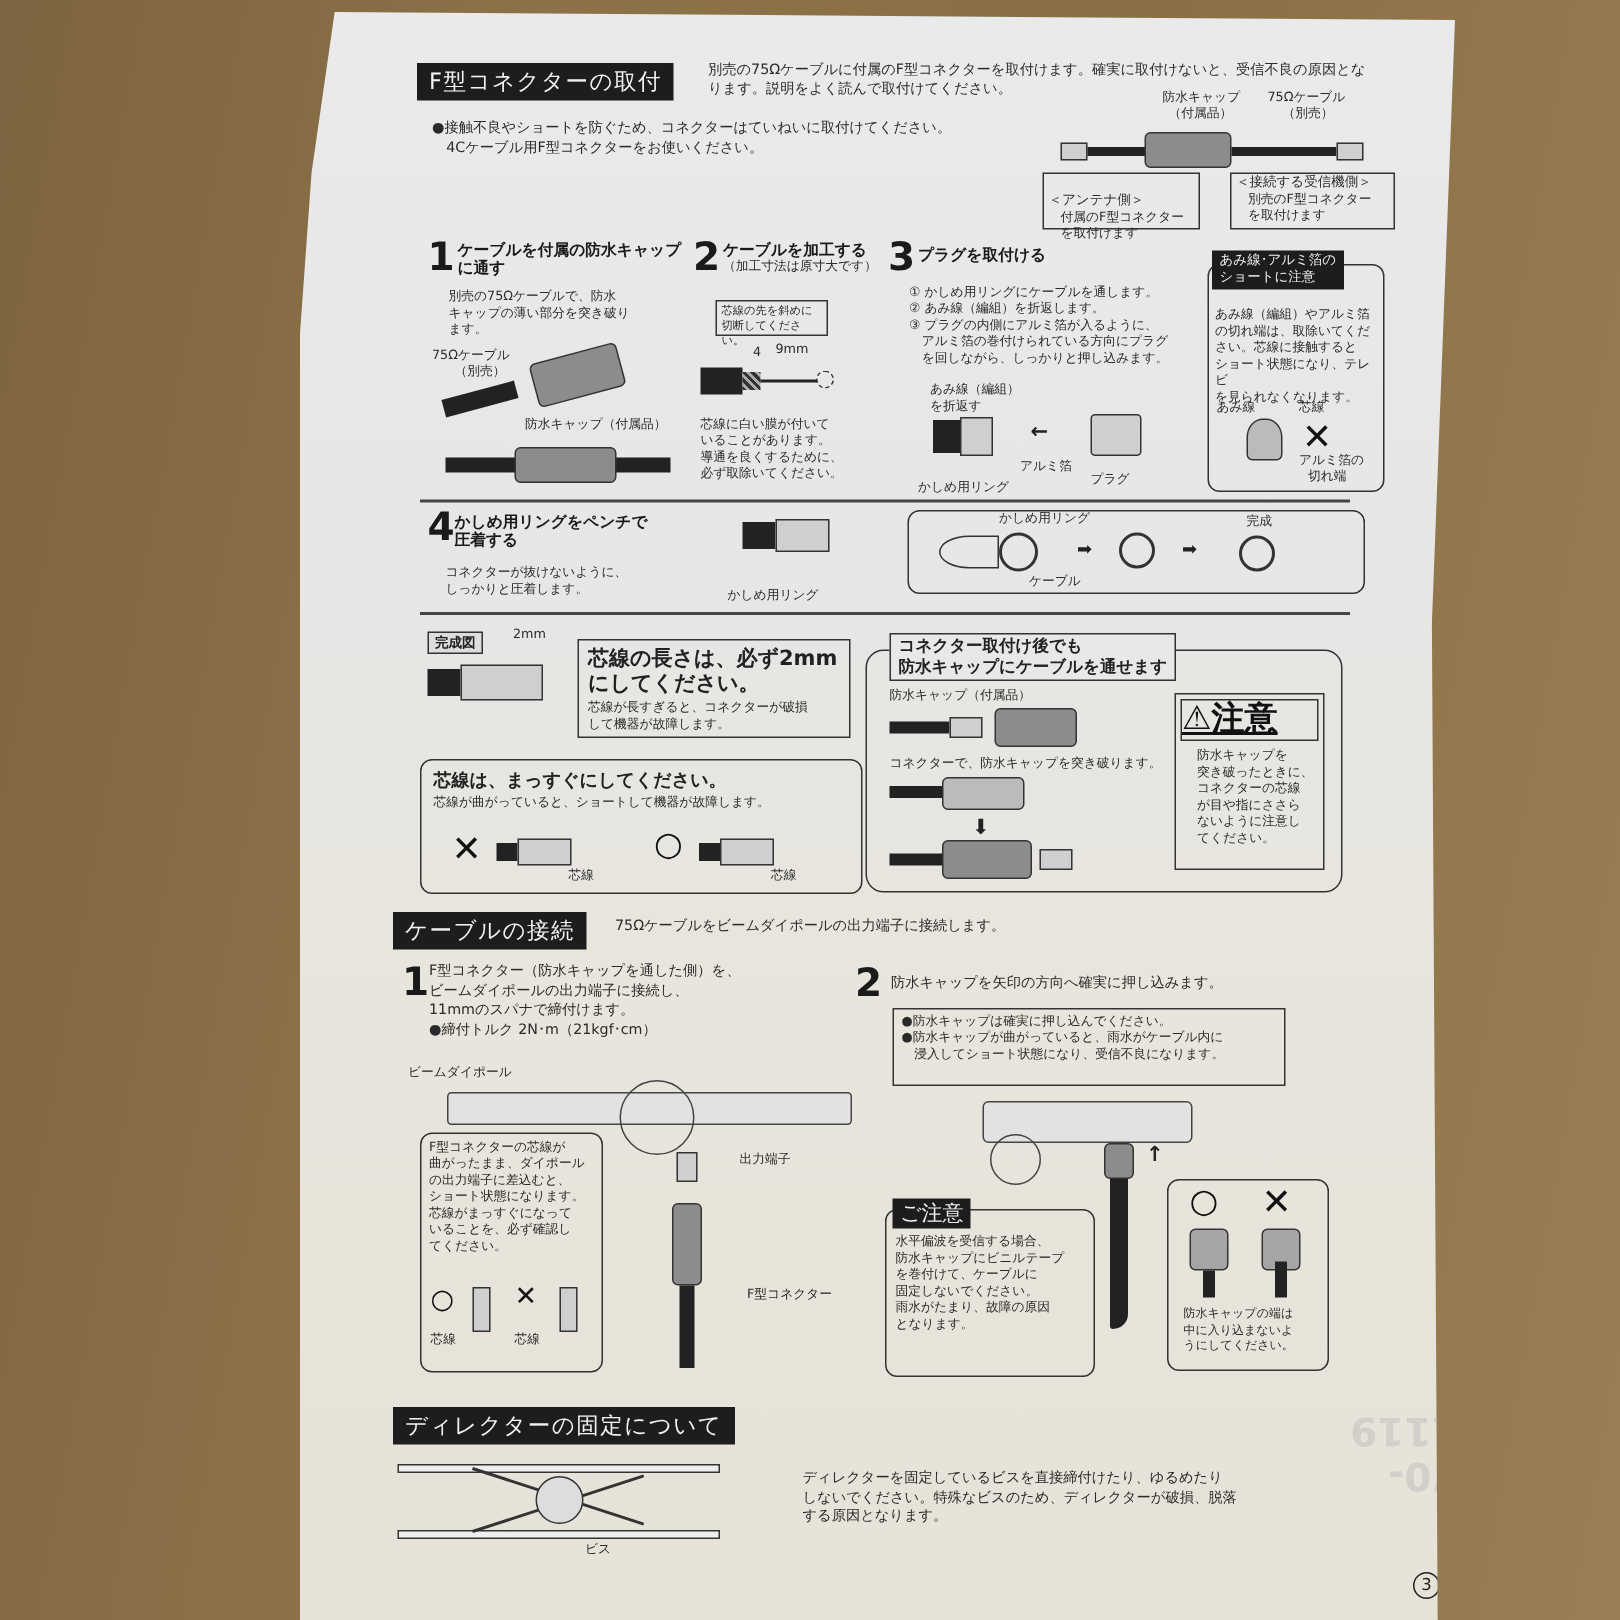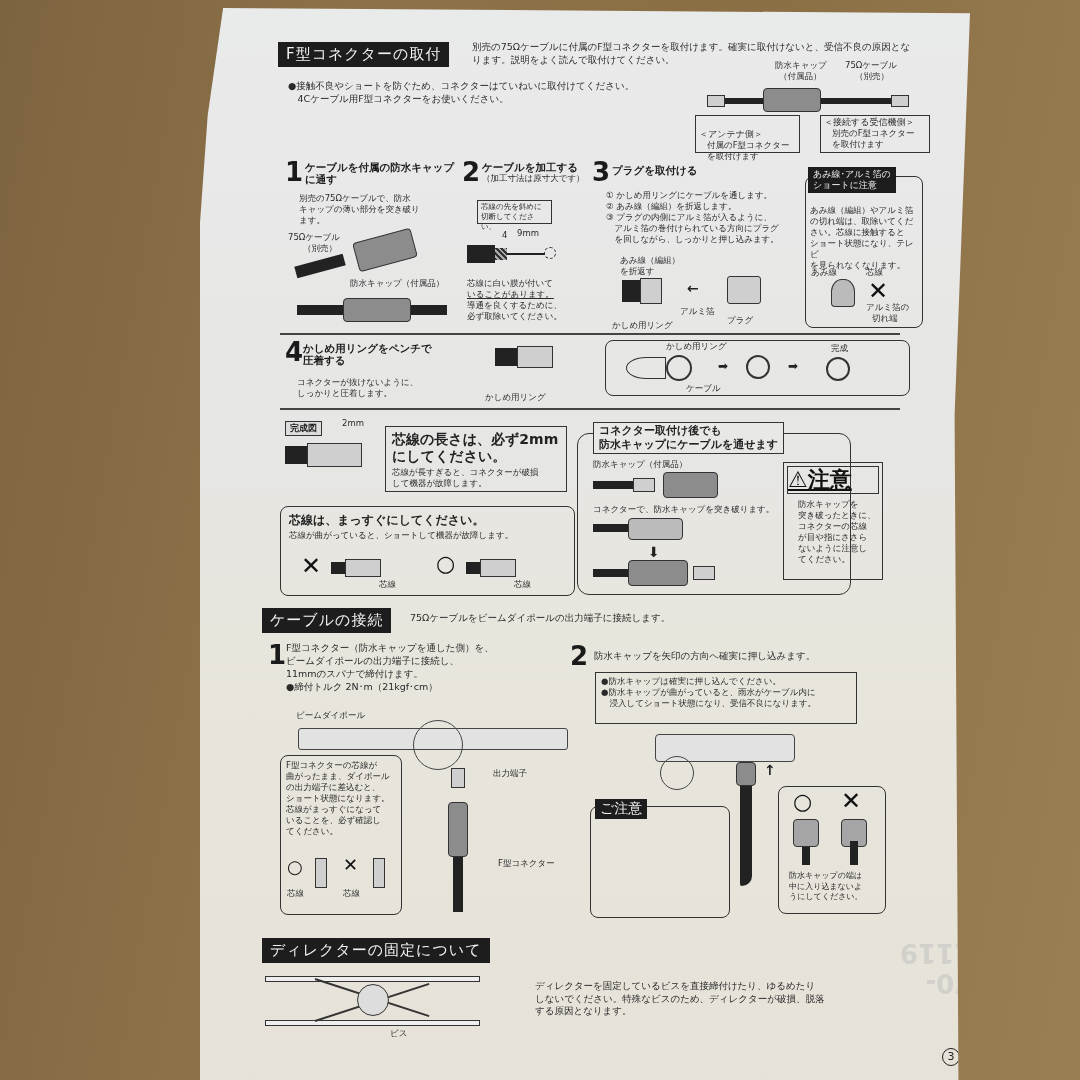--- a/index.html
+++ b/index.html
@@ -104,21 +104,21 @@
       <div class="txt-s" style="font-size:7.5px;line-height:10px;">芯線の先を斜めに</div>
       <div class="txt-s" style="font-size:7.5px;line-height:10px;">切断してください。</div>
     </div>
     <div class="abs txt-s" style="left:40px;top:70px;">4</div>
     <div class="abs txt-s" style="left:55px;top:68px;">9mm</div>
     <div class="abs cable" style="left:5px;top:85px;width:28px;height:18px;"></div>
     <div class="abs" style="left:33px;top:88px;width:12px;height:12px;background:repeating-linear-gradient(45deg,#333 0 2px,#aaa 2px 4px);"></div>
     <div class="abs" style="left:45px;top:93px;width:38px;height:1.5px;background:#222;"></div>
     <div class="abs" style="left:82px;top:87px;width:12px;height:12px;border:1px dashed #333;border-radius:50%;"></div>
     <div class="abs txt-s" style="left:5px;top:118px;">芯線に白い膜が付いて</div>
-    <div class="abs txt-s" style="left:5px;top:129px;text-decoration:underline;">いることがあります。</div>
+    <div class="abs txt-s" style="left:5px;top:129px;">いることがあります。</div>
     <div class="abs txt-s" style="left:5px;top:140px;">導通を良くするために、</div>
     <div class="abs txt-s" style="left:5px;top:151px;text-align:right;">必ず取除いてください。</div>
   </div>
 
   <div class="abs" style="left:392px;top:152px;width:210px;height:170px;">
     <div class="abs step-num" style="left:0;top:0;">3</div>
     <div class="abs step-title" style="left:20px;top:4px;">プラグを取付ける</div>
     <div class="abs txt-s" style="left:14px;top:30px;">① かしめ用リングにケーブルを通します。</div>
     <div class="abs txt-s" style="left:14px;top:41px;">② あみ線（編組）を折返します。</div>
     <div class="abs txt-s" style="left:14px;top:52px;">③ プラグの内側にアルミ箔が入るように、</div>
@@ -199,21 +199,21 @@
       <div class="abs cable" style="left:50px;top:55px;width:14px;height:12px;"></div>
       <div class="abs conn" style="left:64px;top:52px;width:36px;height:18px;"></div>
       <div class="abs txt-s" style="left:98px;top:72px;">芯線</div>
       <div class="abs mark-o" style="left:155px;top:44px;">○</div>
       <div class="abs cable" style="left:185px;top:55px;width:14px;height:12px;"></div>
       <div class="abs conn" style="left:199px;top:52px;width:36px;height:18px;"></div>
       <div class="abs txt-s" style="left:233px;top:72px;">芯線</div>
     </div>
   </div>
 
-  <div class="abs box" style="left:377px;top:425px;width:274px;height:162px;border-radius:12px;">
+  <div class="abs box" style="left:377px;top:425px;width:318px;height:162px;border-radius:12px;">
     <div class="abs box-sq" style="left:15px;top:-12px;background:#e8e8e6;padding:1px 5px;font-size:11px;font-weight:bold;line-height:14px;">
       <div>コネクター取付け後でも</div>
       <div>防水キャップにケーブルを通せます</div>
     </div>
     <div class="abs txt-s" style="left:15px;top:25px;">防水キャップ（付属品）</div>
     <div class="abs cable" style="left:15px;top:47px;width:40px;height:8px;"></div>
     <div class="abs conn" style="left:55px;top:44px;width:22px;height:14px;"></div>
     <div class="abs cap" style="left:85px;top:38px;width:55px;height:26px;"></div>
     <div class="abs txt-s" style="left:15px;top:70px;">コネクターで、防水キャップを突き破ります。</div>
     <div class="abs cable" style="left:15px;top:90px;width:35px;height:8px;"></div>
@@ -237,21 +237,21 @@
 
   <div class="abs hdr-black" style="left:62px;top:600px;">ケーブルの接続</div>
   <div class="abs txt" style="left:210px;top:604px;">75Ωケーブルをビームダイポールの出力端子に接続します。</div>
 
   <div class="abs" style="left:68px;top:632px;width:320px;height:280px;">
     <div class="abs step-num" style="left:0;top:3px;">1</div>
     <div class="abs txt" style="left:18px;top:2px;">F型コネクター（防水キャップを通した側）を、</div>
     <div class="abs txt" style="left:18px;top:15px;">ビームダイポールの出力端子に接続し、</div>
     <div class="abs txt" style="left:18px;top:28px;">11mmのスパナで締付けます。</div>
     <div class="abs txt" style="left:18px;top:41px;text-align:right;">●締付トルク 2N･m（21kgf･cm）</div>
-    <div class="abs txt-s" style="left:28px;top:70px;text-align:right;">ビームダイポール</div>
+    <div class="abs txt-s" style="left:4px;top:70px;text-align:right;">ビームダイポール</div>
     <div class="abs" style="left:30px;top:88px;width:270px;height:22px;border:1px solid #444;border-radius:3px;background:#e2e2e2;"></div>
     <div class="abs" style="left:145px;top:80px;width:50px;height:50px;border:1px solid #444;border-radius:50%;"></div>
     <div class="abs txt-s" style="left:225px;top:128px;">出力端子</div>
     <div class="abs conn" style="left:183px;top:128px;width:14px;height:20px;"></div>
     <div class="abs cap" style="left:180px;top:162px;width:20px;height:55px;"></div>
     <div class="abs cable" style="left:185px;top:217px;width:10px;height:55px;"></div>
     <div class="abs txt-s" style="left:210px;top:218px;padding-left:20px;">F型コネクター</div>
     <div class="abs box" style="left:12px;top:115px;width:122px;height:160px;">
       <div class="abs txt-s" style="left:5px;top:4px;">
         <div>F型コネクターの芯線が</div>
@@ -279,20 +279,28 @@
       <div class="txt-s">●防水キャップが曲がっていると、雨水がケーブル内に</div>
       <div class="txt-s">　浸入してショート状態になり、受信不良になります。</div>
     </div>
     <div class="abs" style="left:85px;top:90px;width:140px;height:28px;border:1px solid #444;border-radius:4px;background:#e2e2e2;"></div>
     <div class="abs" style="left:90px;top:112px;width:34px;height:34px;border:1px solid #444;border-radius:50%;"></div>
     <div class="abs cap" style="left:166px;top:118px;width:20px;height:24px;"></div>
     <div class="abs" style="left:194px;top:118px;font-size:14px;font-weight:bold;">↑</div>
     <div class="abs cable" style="left:170px;top:142px;width:12px;height:100px;border-radius:0 0 10px 2px;"></div>
     <div class="abs box" style="left:20px;top:162px;width:140px;height:112px;">
       <div class="abs" style="left:4px;top:-8px;background:#1d1d1d;color:#eee;font-size:14px;padding:1px 5px;">ご注意</div>
+      <div class="abs txt-s" style="left:6px;top:16px;">
+        <div>水平偏波を受信する場合、</div>
+        <div>防水キャップにビニルテープ</div>
+        <div>を巻付けて、ケーブルに</div>
+        <div>固定しないでください。</div>
+        <div>雨水がたまり、故障の原因</div>
+        <div>となります。</div>
+      </div>
     </div>
     <div class="abs box" style="left:208px;top:142px;width:108px;height:128px;">
       <div class="abs mark-o" style="left:14px;top:2px;">○</div>
       <div class="abs mark-x" style="left:62px;top:0px;">✕</div>
       <div class="abs cap" style="left:14px;top:32px;width:26px;height:28px;background:#a5a5a5;"></div>
       <div class="abs cable" style="left:23px;top:60px;width:8px;height:18px;"></div>
       <div class="abs cap" style="left:62px;top:32px;width:26px;height:28px;background:#a5a5a5;"></div>
       <div class="abs cable" style="left:71px;top:54px;width:8px;height:24px;"></div>
       <div class="abs txt-s" style="left:10px;top:84px;font-size:8px;line-height:10.5px;">
         <div>防水キャップの端は</div>

